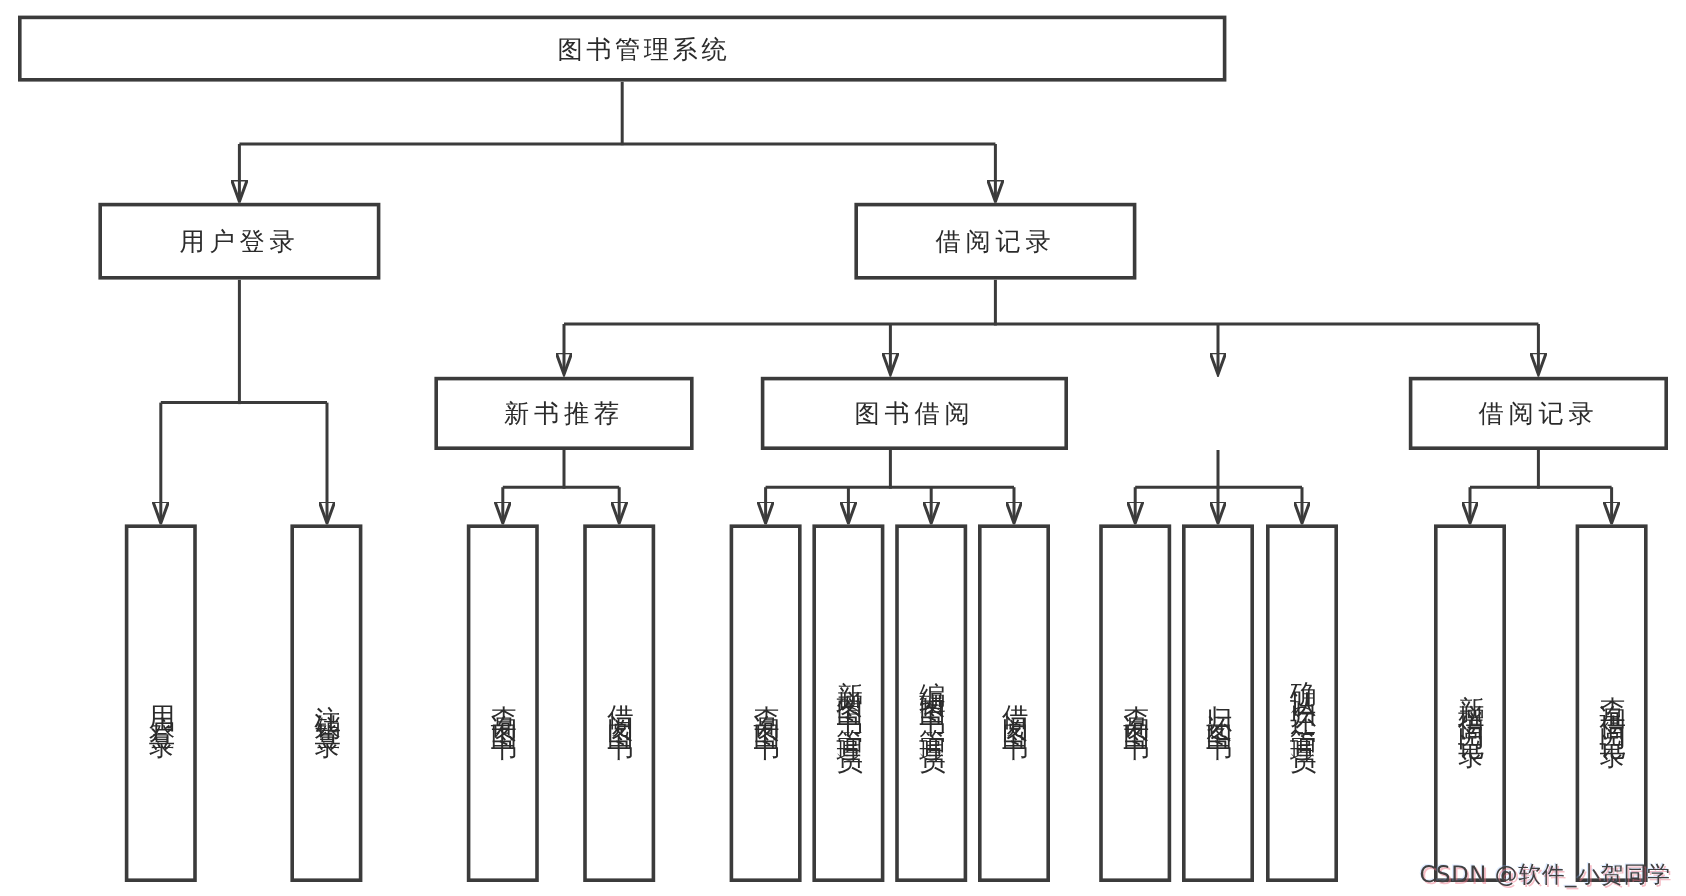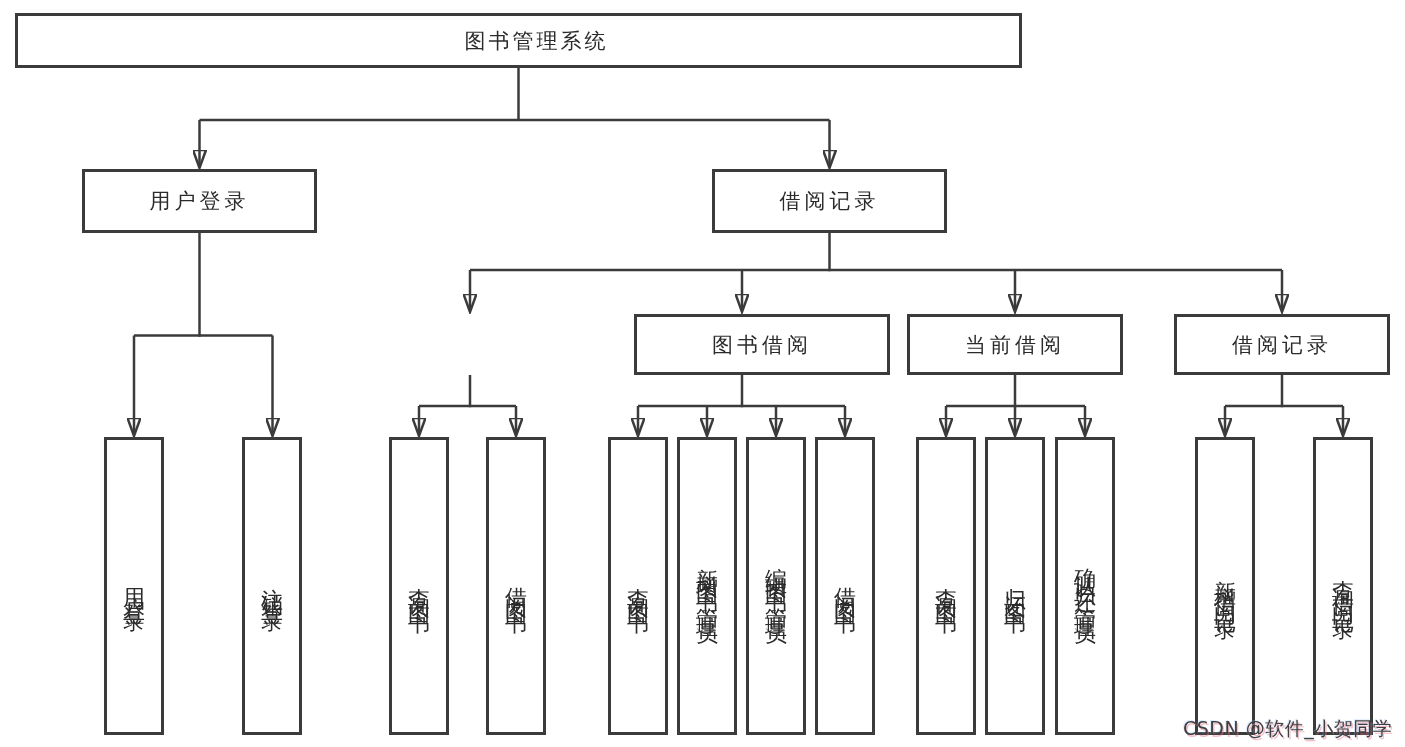--- a/index.html
+++ b/index.html
@@ -151,26 +151,26 @@
     <span>图书管理系统</span>
   </div>
 
   <div id="n-user-login-branch" class="box box-h">
     <span>用户登录</span>
   </div>
   <div id="n-book-management" class="box box-h">
     <span>借阅记录</span>
   </div>
 
+  <div id="n-new-book-recommend" class="box box-h">
+    <span>新书推荐</span>
+  </div>
   <div id="n-book-borrowing" class="box box-h">
     <span>图书借阅</span>
   </div>
-  <div id="n-current-borrowing" class="box box-h">
-    <span>当前借阅</span>
-  </div>
   <div id="n-borrowing-records" class="box box-h">
     <span>借阅记录</span>
   </div>
 
   <div id="n-user-login" class="box box-v leaf">
     <span>用户登录</span>
   </div>
   <div id="n-logout-login" class="box box-v leaf">
     <span>注销登录</span>
   </div>

